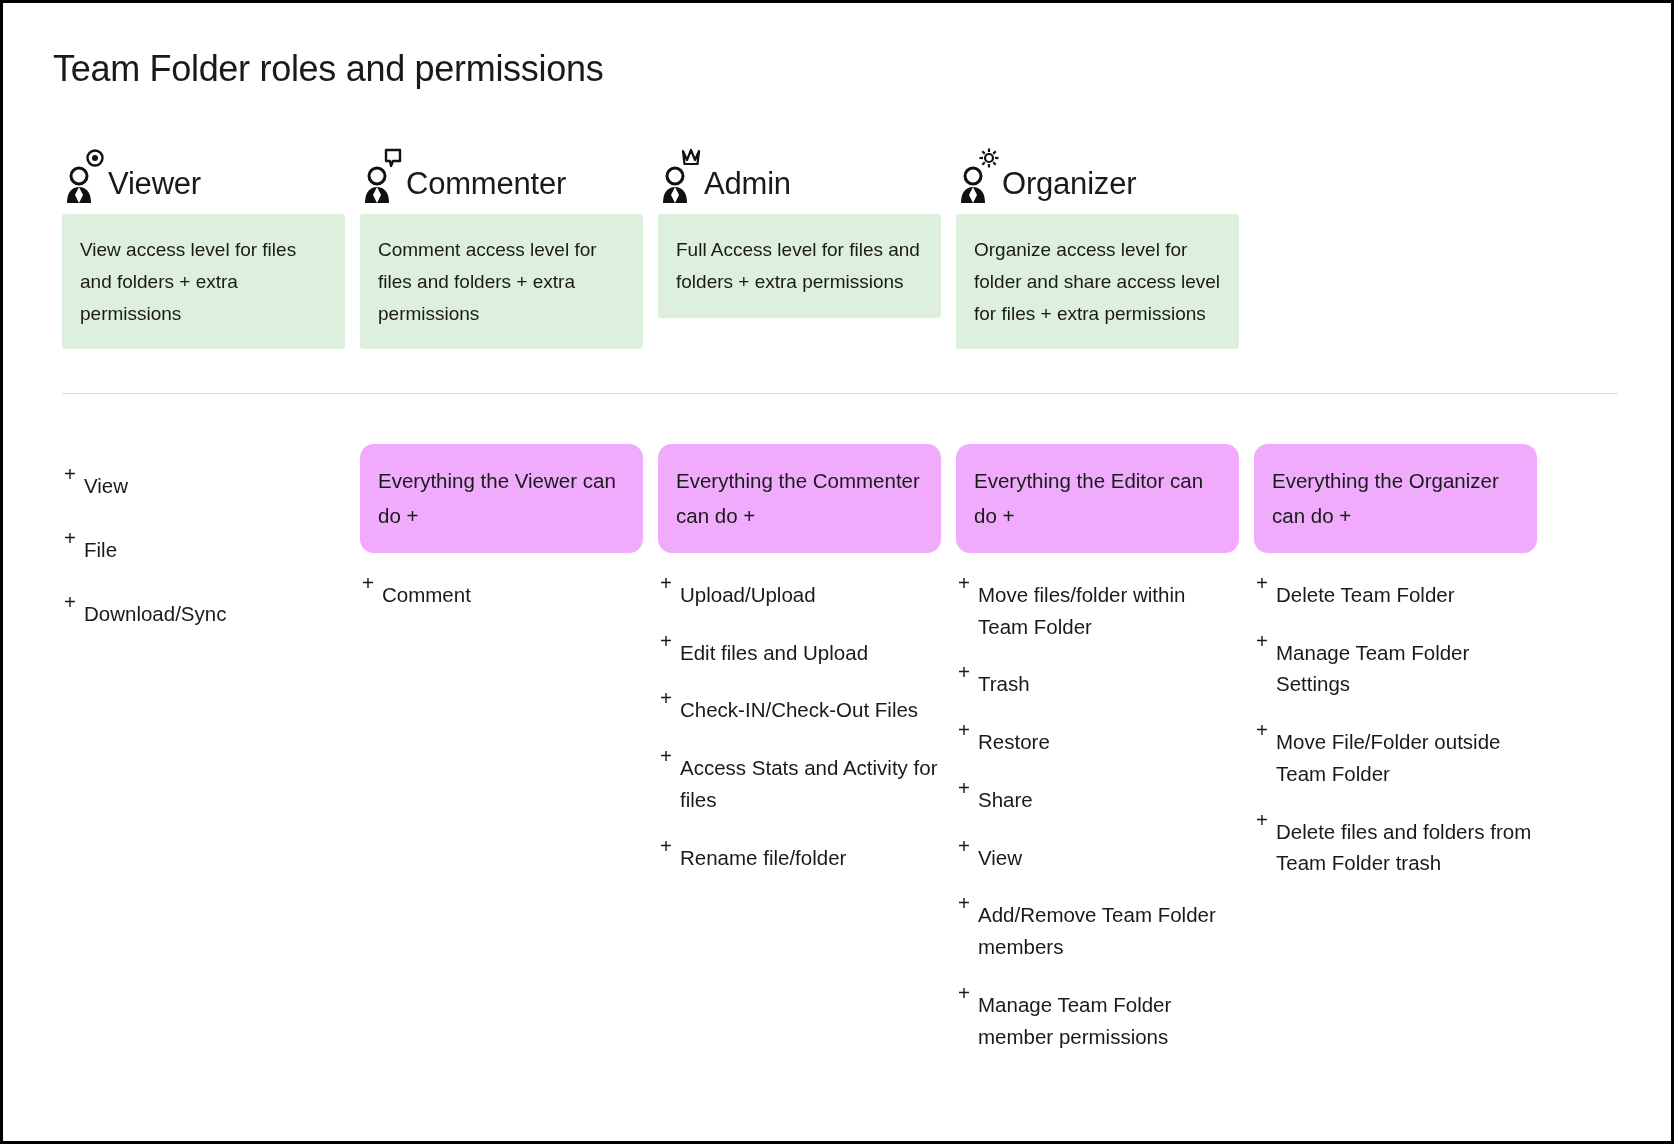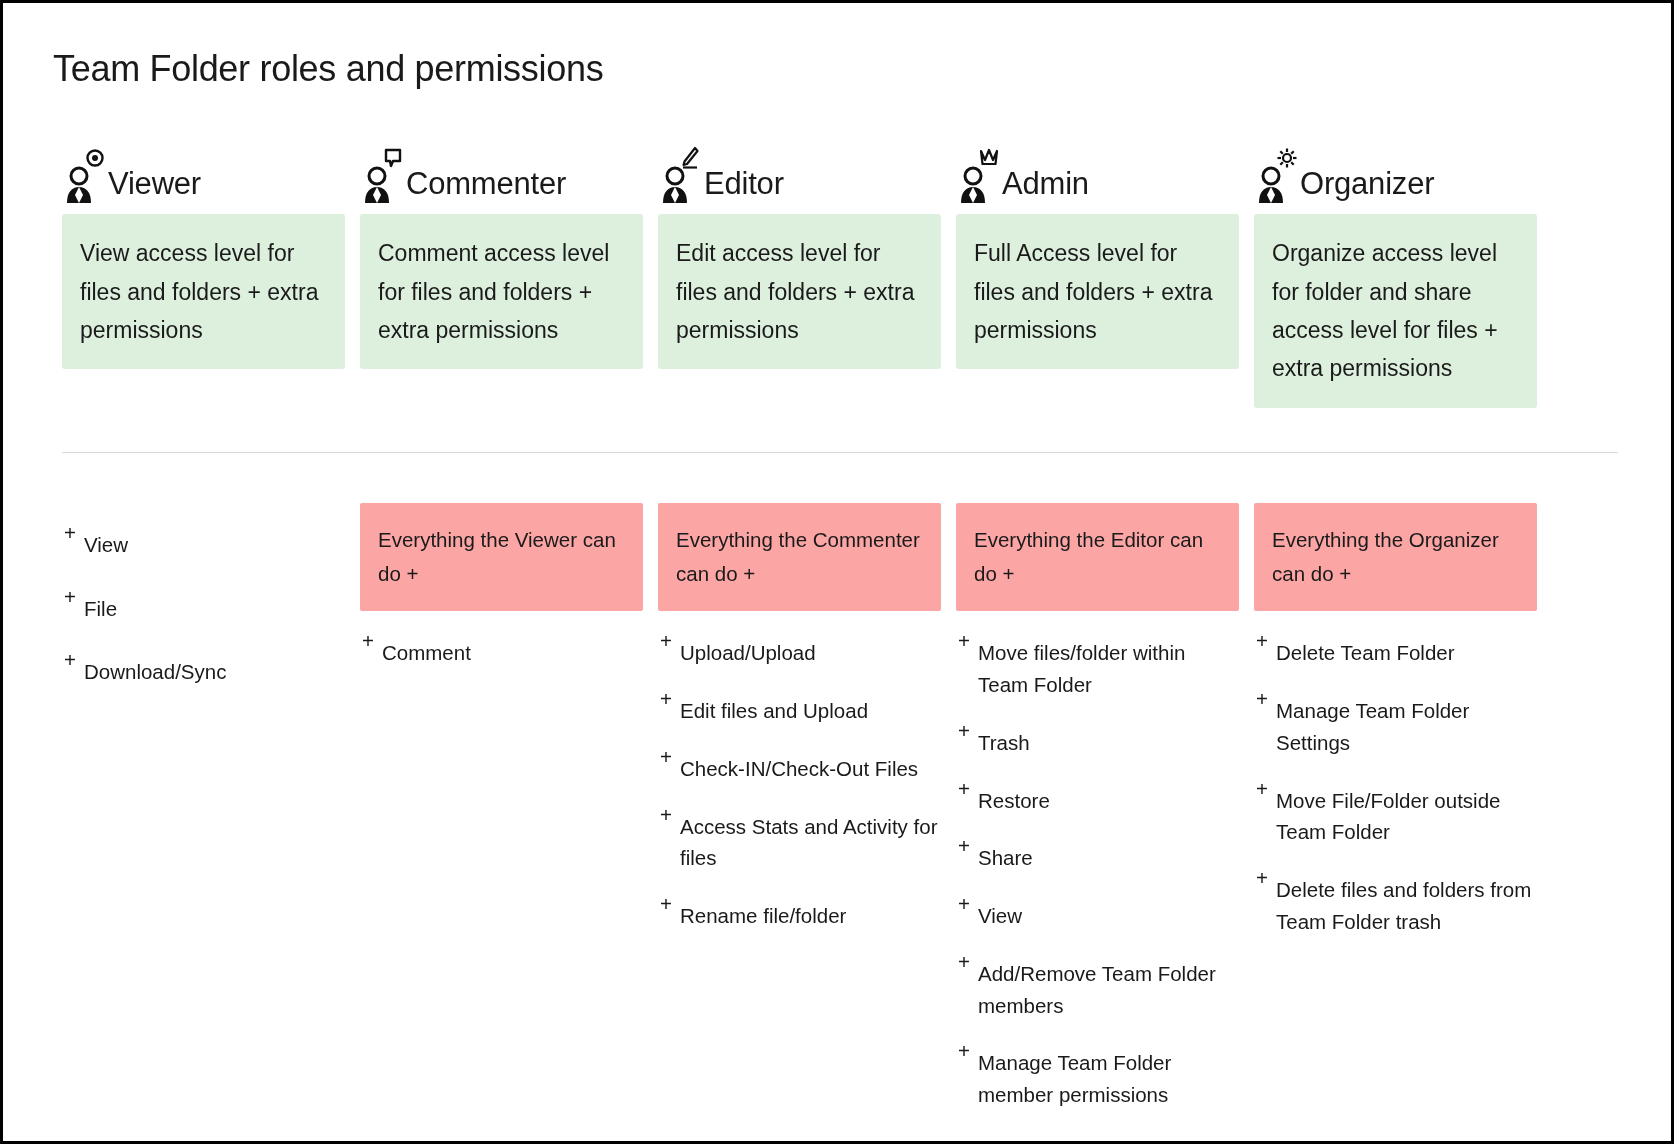--- a/index.html
+++ b/index.html
@@ -71,41 +71,41 @@
     line-height: 1;
     padding-bottom: 5px;
     white-space: nowrap;
     letter-spacing: -0.2px;
   }
 
   .green-box {
     background: #ddefdd;
     border-radius: 3px;
     padding: 20px 16px 20px 18px;
-    font-size: 23px;
+    font-size: 19px;
     line-height: 1.67;
     color: #1a1a1a;
   }
 
   
   #divider {
     height: 1px;
     background: #d8d8d8;
     margin: 44px 0 0 13px;
     width: 1556px;
   }
 
   
   #bottom-section { margin-top: 50px; }
 
   .col-bottom { display: flex; flex-direction: column; }
 
   .gray-box {
-    background: #fca5a5;
-    border-radius: 2px;
+    background: #f0abfc;
+    border-radius: 14px;
     padding: 20px 16px 20px 18px;
     font-size: 20.5px;
     line-height: 1.67;
     color: #1a1a1a;
     margin-bottom: 14px;
   }
 
   .perm-list { list-style: none; padding: 0; margin: 0; }
 
   .perm-item {
@@ -167,36 +167,20 @@
               <path d="M17 41 L13 49 L17 57 L21 49 Z" fill="#fff"></path>
 
               <path d="M26 4 H40 V15 H33 L31 20 L30 15 H26 Z" fill="none" stroke="#111" stroke-width="2.4" stroke-linejoin="round"></path>
             </svg>
           </span>
           <span class="role-label">Commenter</span>
         </div>
         <div class="green-box">Comment access level for files and folders + extra permissions</div>
       </div>
 
-      <div class="col-top">
-        <div class="role-head">
-          <span class="role-icon">
-            <svg width="46" height="58" viewBox="0 0 46 58">
-              <circle cx="17" cy="30" r="8" fill="none" stroke="#111" stroke-width="3"></circle>
-              <path d="M5 57 C5 46 10 41 17 41 C24 41 29 46 29 57 Z" fill="#111"></path>
-              <path d="M17 41 L13 49 L17 57 L21 49 Z" fill="#fff"></path>
-
-              <path d="M37 2 L39.5 5 L29 18 L25.5 19 L26.5 15.5 Z" fill="none" stroke="#111" stroke-width="2.2" stroke-linejoin="round"></path>
-              <line x1="25" y1="21.5" x2="39" y2="21.5" stroke="#111" stroke-width="2.2"></line>
-            </svg>
-          </span>
-          <span class="role-label">Editor</span>
-        </div>
-        <div class="green-box">Edit access level for files and folders + extra permissions</div>
-      </div>
 
       <div class="col-top">
         <div class="role-head">
           <span class="role-icon">
             <svg width="46" height="58" viewBox="0 0 46 58">
               <circle cx="17" cy="30" r="8" fill="none" stroke="#111" stroke-width="3"></circle>
               <path d="M5 57 C5 46 10 41 17 41 C24 41 29 46 29 57 Z" fill="#111"></path>
               <path d="M17 41 L13 49 L17 57 L21 49 Z" fill="#fff"></path>
 
               <path d="M25 5 L29 14 L33 4 L37 14 L41 5 L39.5 18 L26.5 18 Z" fill="none" stroke="#111" stroke-width="2.2" stroke-linejoin="round"></path>

